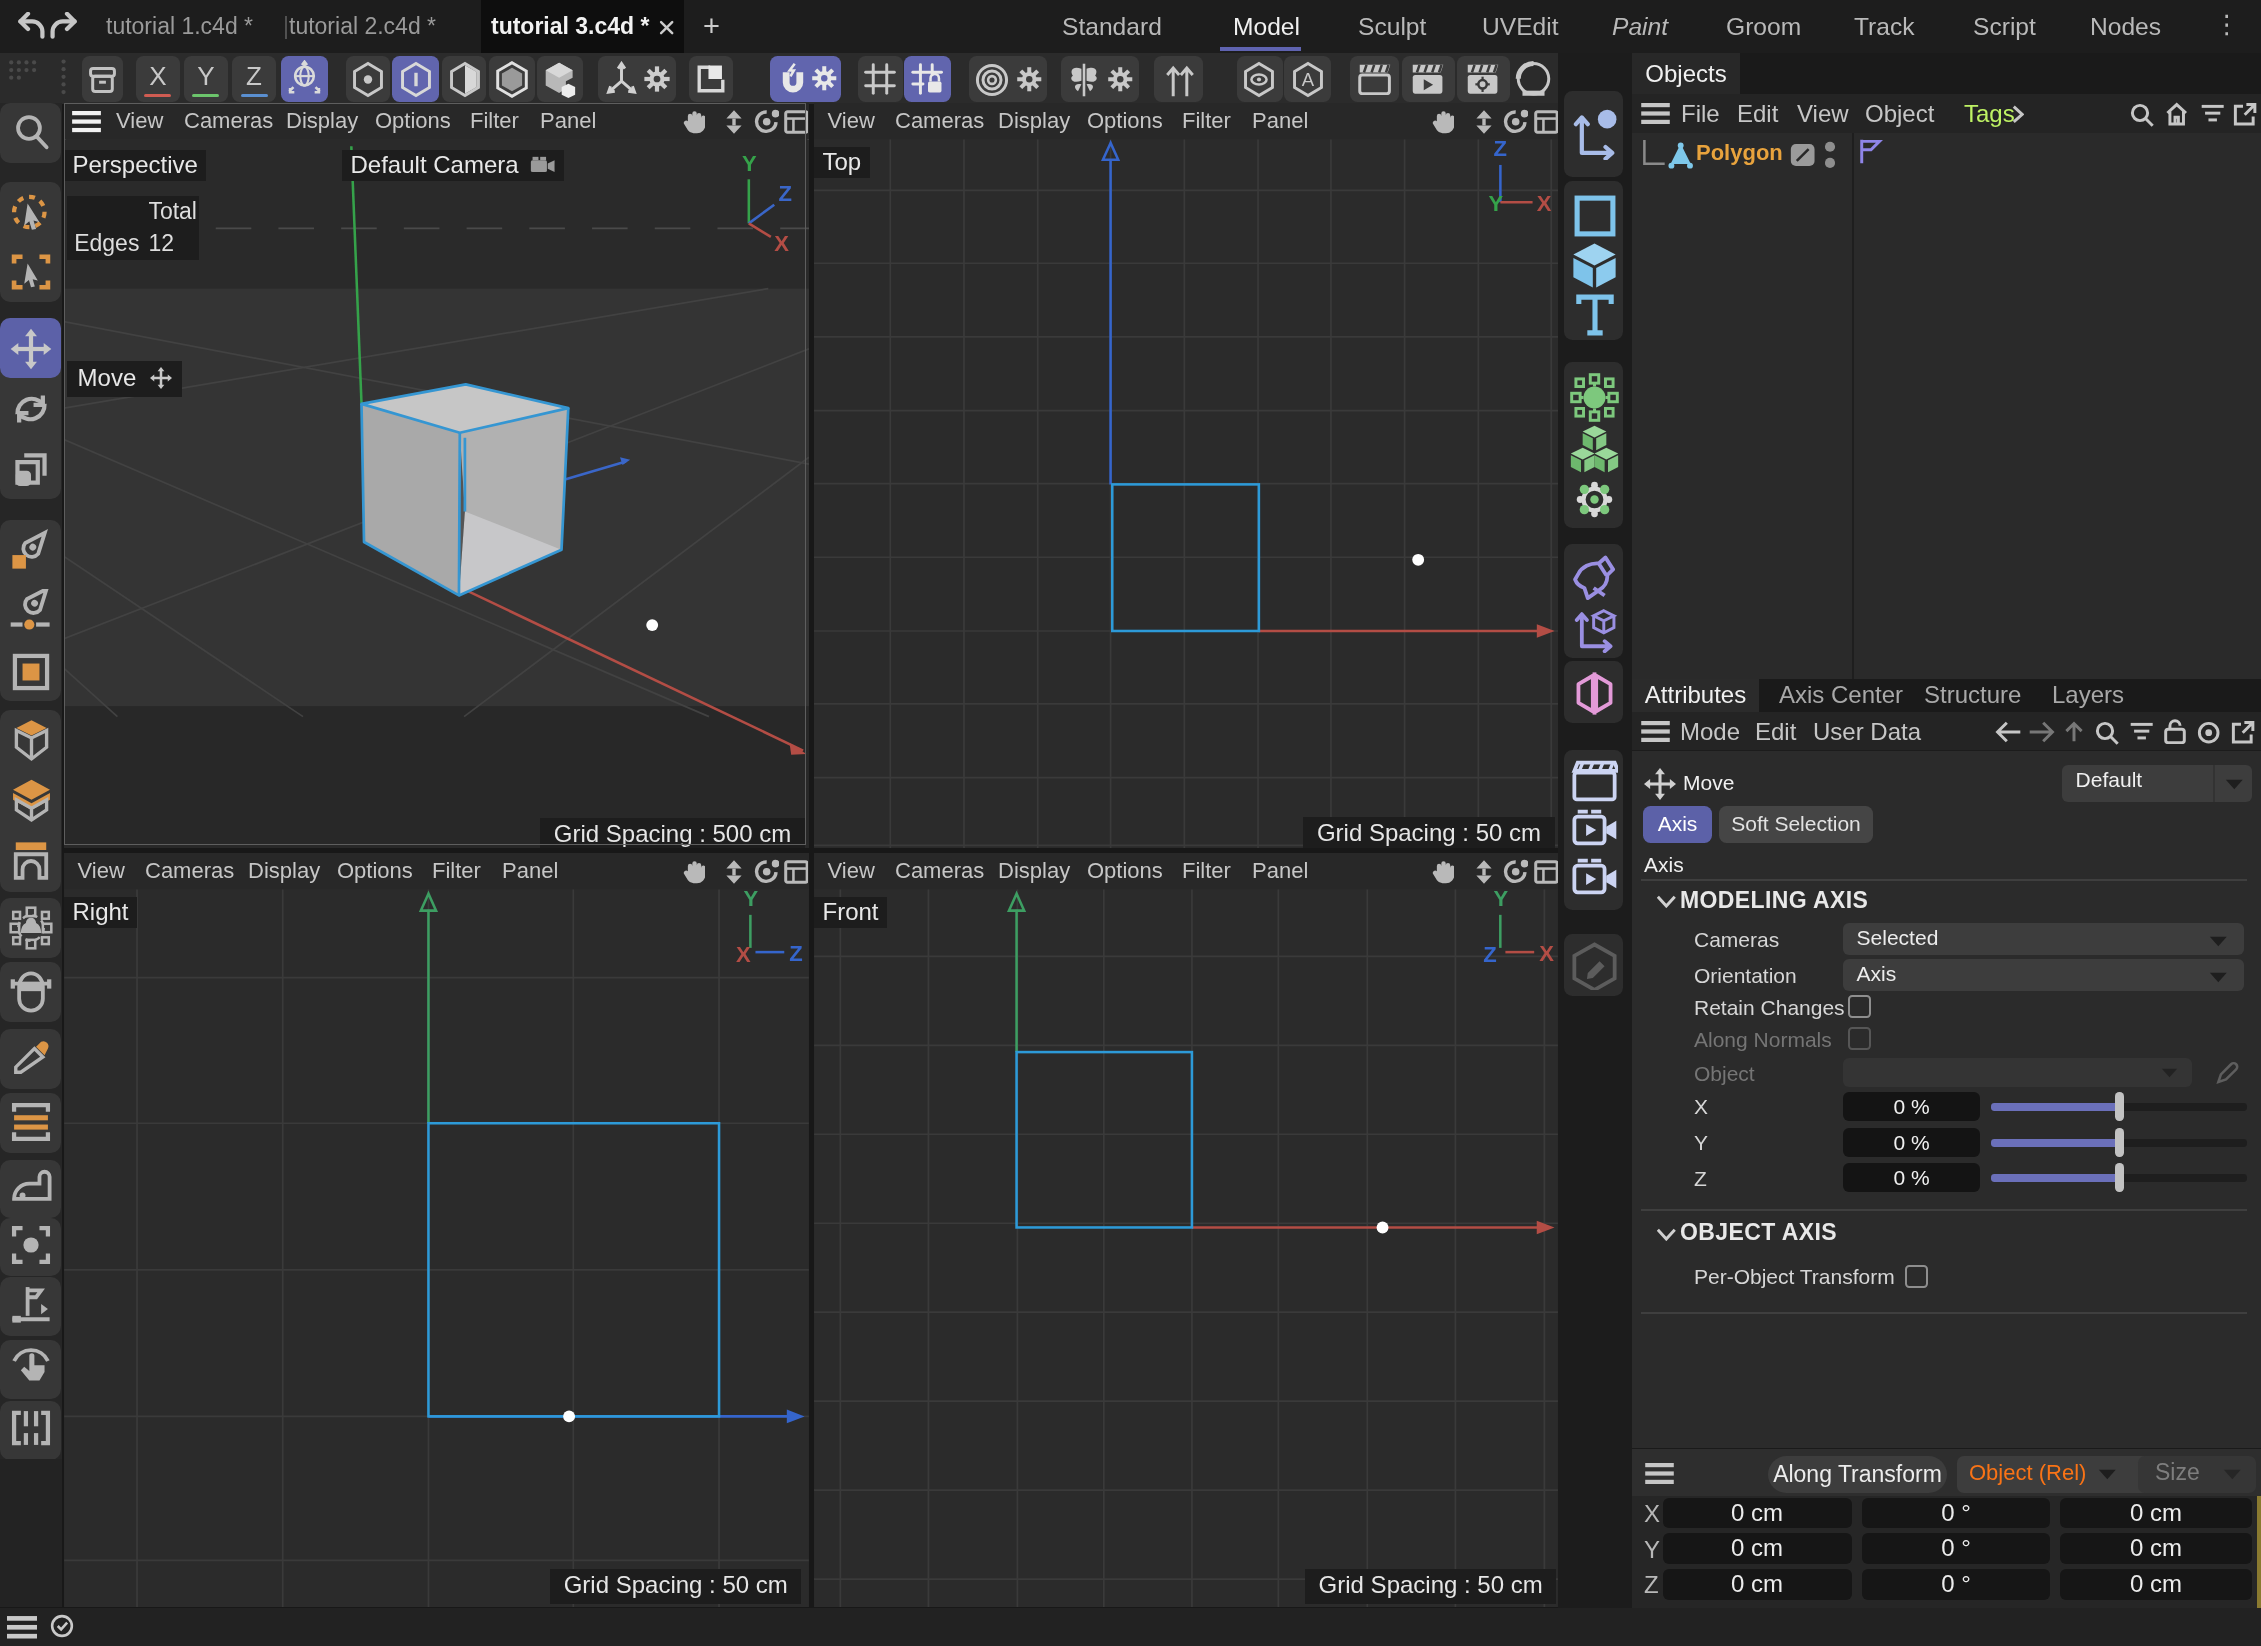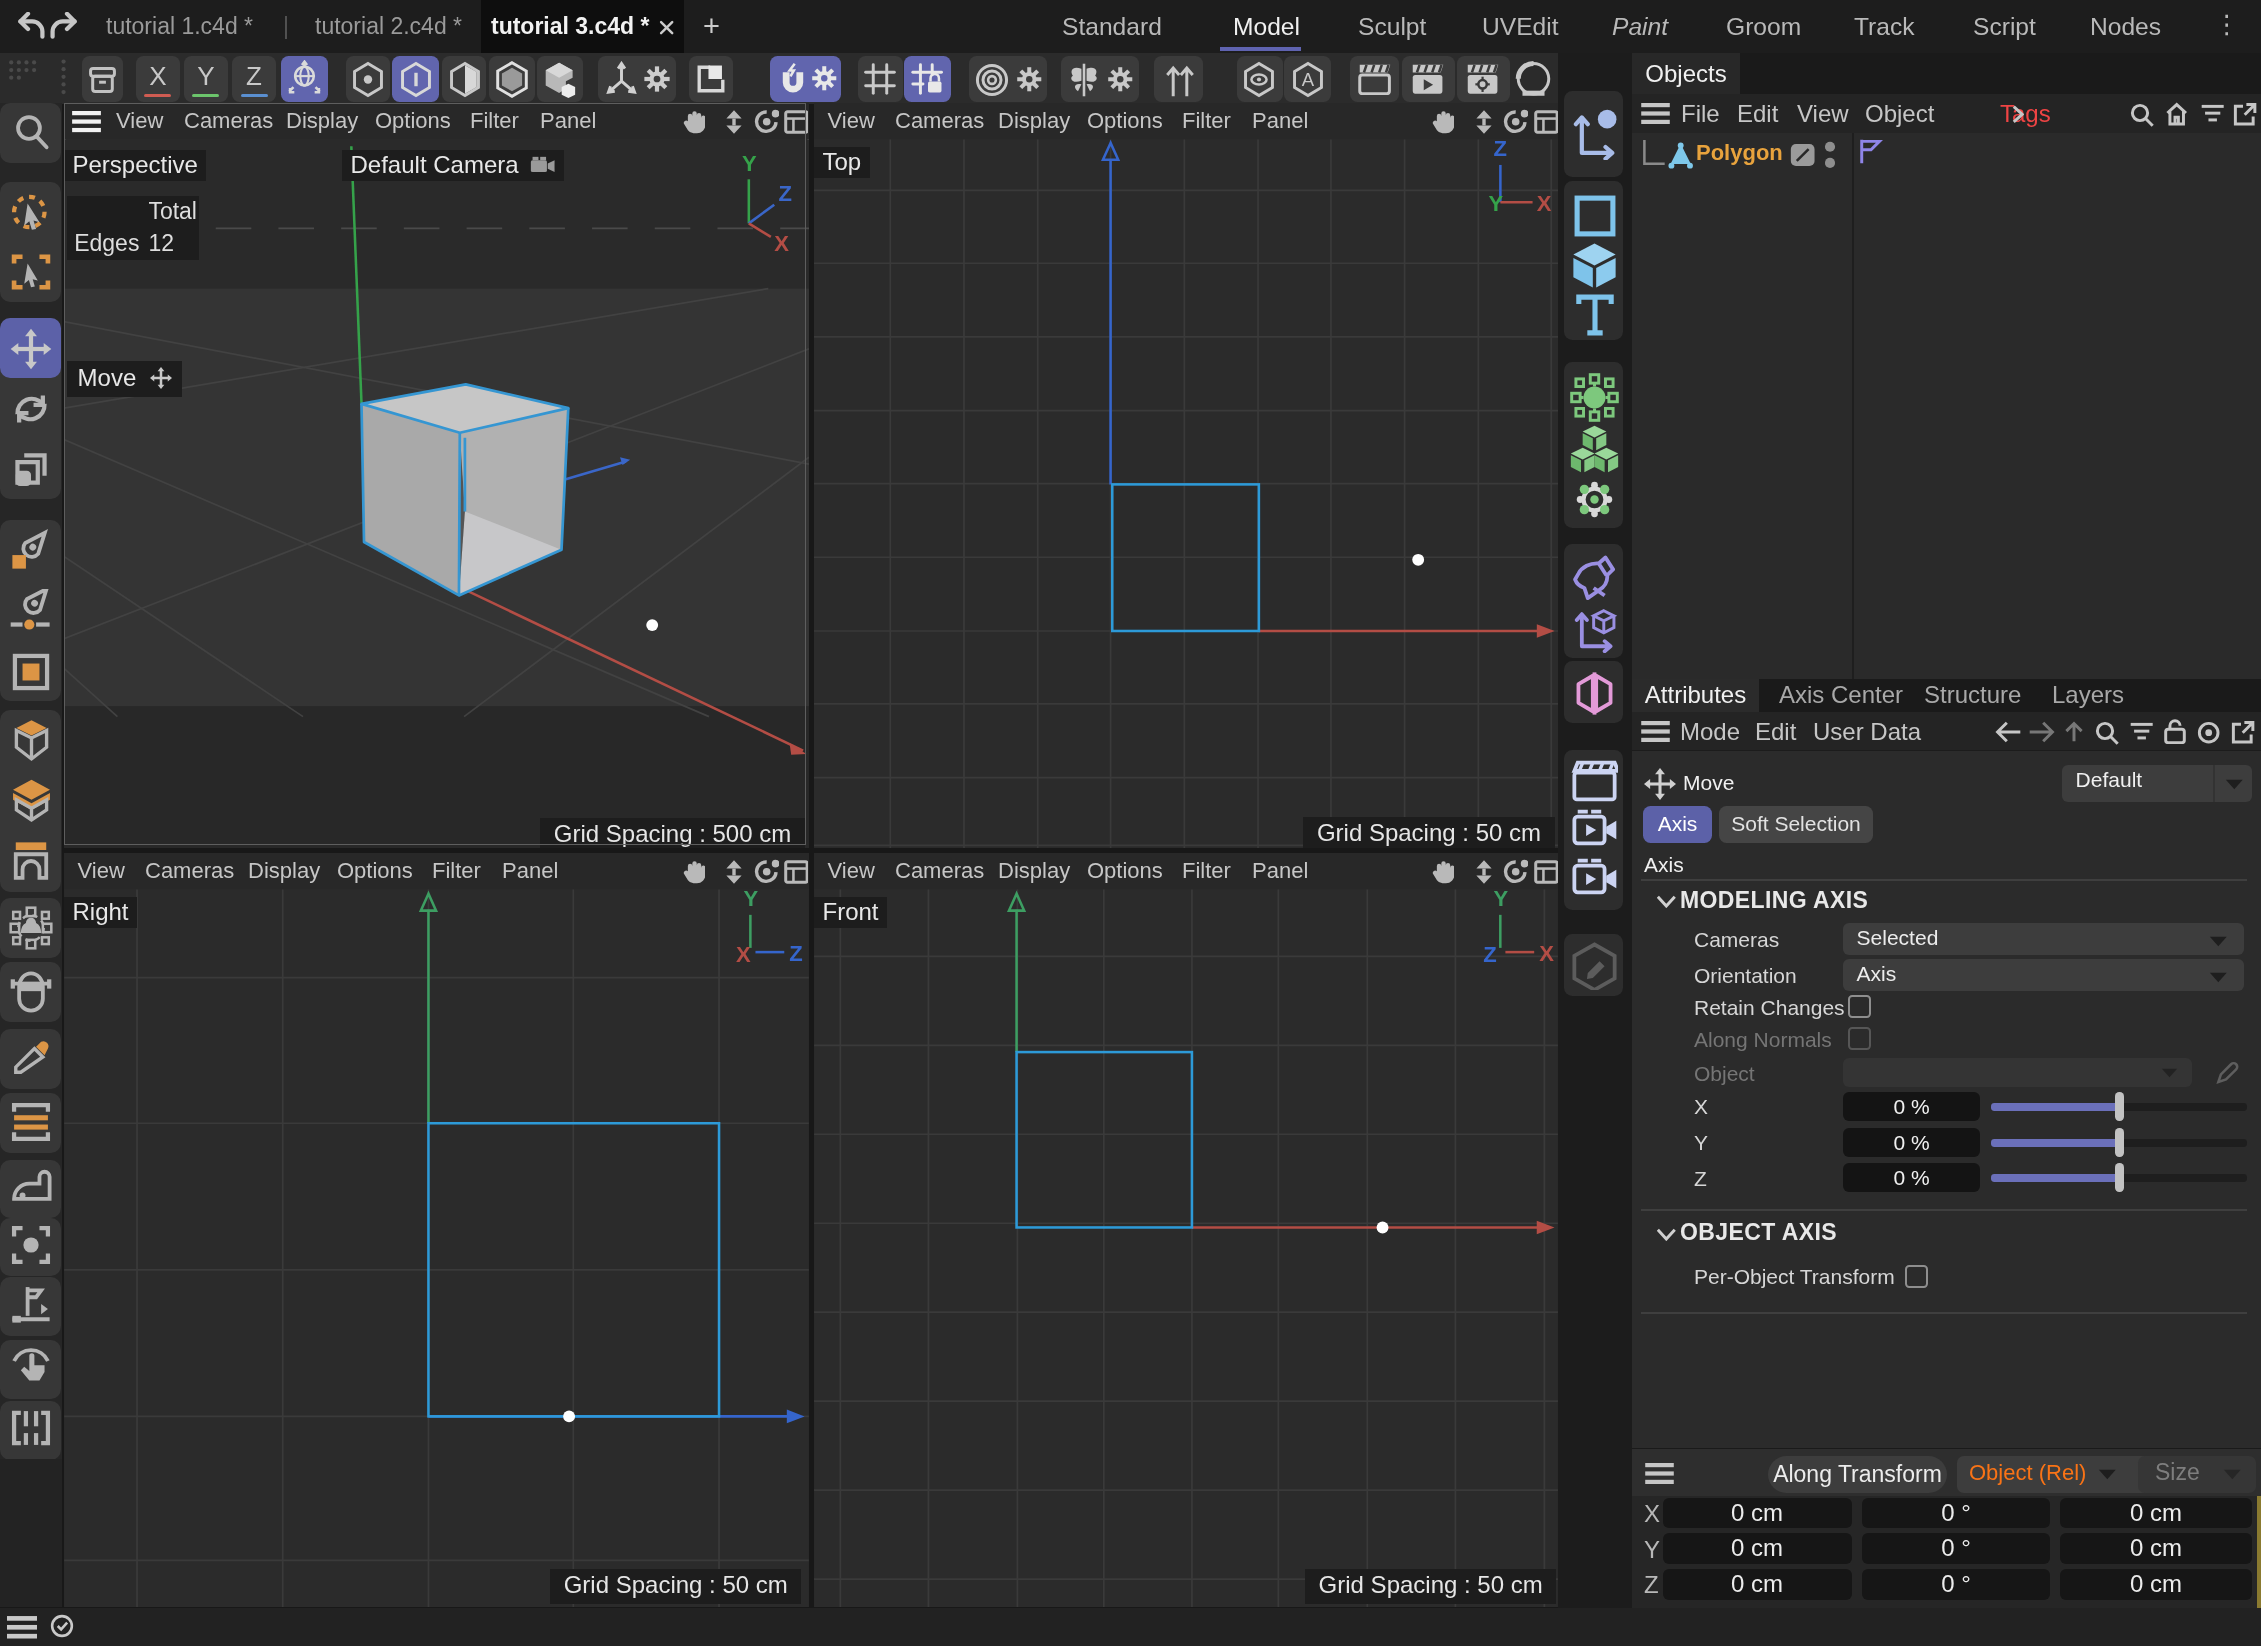--- a/index.html
+++ b/index.html
@@ -70,21 +70,21 @@
 <div id="app">
   <div id="topbar">
     <svg class="abs" style="left:17px;top:12px;" width="61" height="29" viewBox="0 0 72 34">
       <path d="M13 2 L4 11 L13 20" fill="none" stroke="#c6c6c6" stroke-width="5" stroke-linecap="round" stroke-linejoin="round"></path>
       <path d="M4 11 H18 a12 12 0 0 1 12 12 v6" fill="none" stroke="#c6c6c6" stroke-width="5" stroke-linecap="round"></path>
       <path d="M59 2 L68 11 L59 20" fill="none" stroke="#c6c6c6" stroke-width="5" stroke-linecap="round" stroke-linejoin="round"></path>
       <path d="M68 11 H54 a12 12 0 0 0 -12 12 v6" fill="none" stroke="#c6c6c6" stroke-width="5" stroke-linecap="round"></path>
     </svg>
     <div class="tab" style="left:106px;">tutorial 1.c4d *</div>
     <div class="tab" style="left:283px;color:#555;">|</div>
-    <div class="tab" style="left:315px;">tutorial 2.c4d *</div>
+    <div class="tab" style="left:289px;">tutorial 2.c4d *</div>
     <div class="abs" style="left:481px;top:0;width:203px;height:53px;background:#0e0e0e;"></div>
     <div class="tab" style="left:491px;color:#f2f2f2;font-weight:bold;font-size:23px;">tutorial 3.c4d *</div>
     <svg class="abs" style="left:659px;top:19.5px;" width="15.3" height="15.3" viewBox="0 0 22 22">
         <g stroke="#cccccc" stroke-width="3.5" stroke-linecap="round">
           <line x1="3" y1="3" x2="19" y2="19"></line>
           <line x1="19" y1="3" x2="3" y2="19"></line>
         </g>
       </svg>
     <div class="tab" style="left:703px;color:#cccccc;font-size:29px;">+</div>
     <div class="menu" style="left:1062px;">Standard</div>
@@ -963,21 +963,21 @@
           <g fill="#c6c6c6">
             <rect width="34" height="5"></rect>
             <rect y="10" width="34" height="5"></rect>
             <rect y="20" width="34" height="5"></rect>
           </g>
         </svg>
       <span class="abs" style="left:49px;">File</span>
         <span class="abs" style="left:105px;">Edit</span>
         <span class="abs" style="left:165px;">View</span>
         <span class="abs" style="left:233px;">Object</span>
-        <span class="abs" style="left:332px;color:#ef4444;margin-left:36px;">Tags</span>
+        <span class="abs" style="left:332px;color:#bef264;">Tags</span>
       <svg class="abs" style="left:380px;top:11px;" width="12" height="18.6" viewBox="0 0 14 22">
           <path d="M2 2 l10 9 -10 9" fill="none" stroke="#c6c6c6" stroke-width="3.5"></path>
         </svg>
       <svg class="abs" style="left:497px;top:7.6px;" width="25.4" height="25.4" viewBox="0 0 30 30">
           <circle cx="13" cy="13" r="9" fill="none" stroke="#c6c6c6" stroke-width="3.5"></circle>
           <line x1="19.5" y1="19.5" x2="28" y2="28" stroke="#c6c6c6" stroke-width="3.5"></line>
         </svg>
       <svg class="abs" style="left:532px;top:7.6px;" width="25.4" height="25.4" viewBox="0 0 30 30">
           <path d="M4 13 L15 3 L26 13 M7 11 V26 H23 V11 M13 26 v-8 h4 v8" fill="none" stroke="#c6c6c6" stroke-width="3.5"></path>
         </svg>

